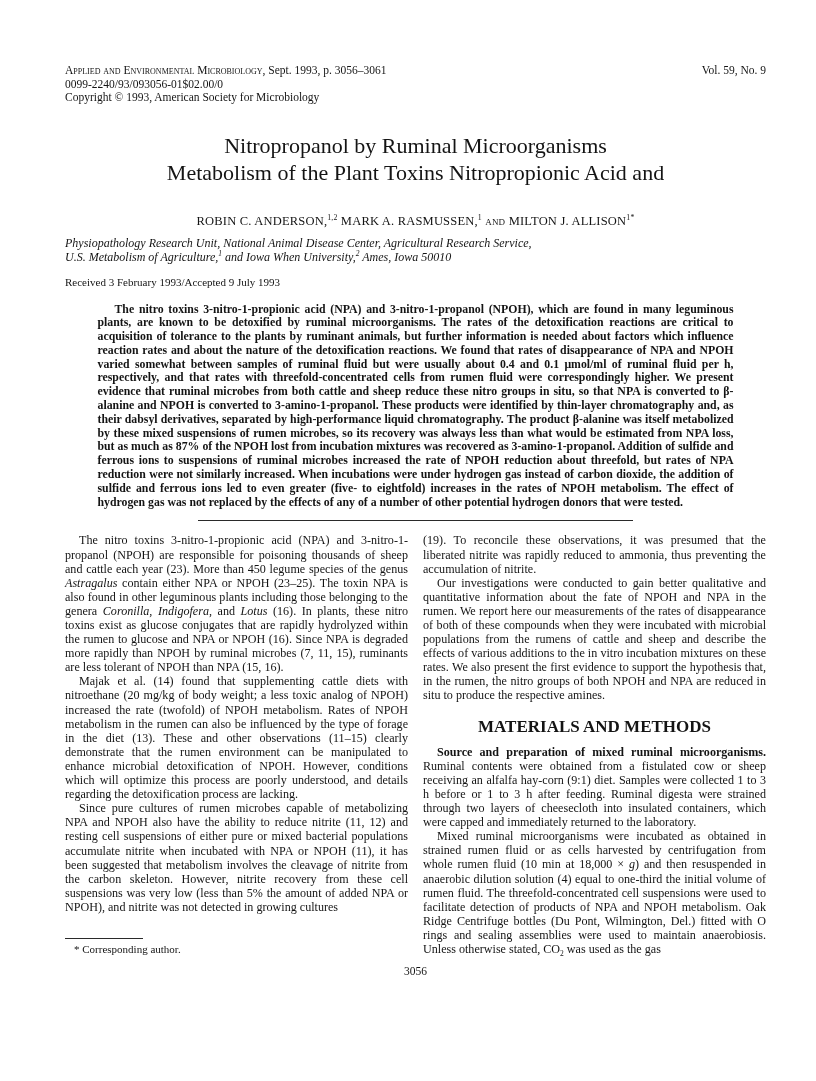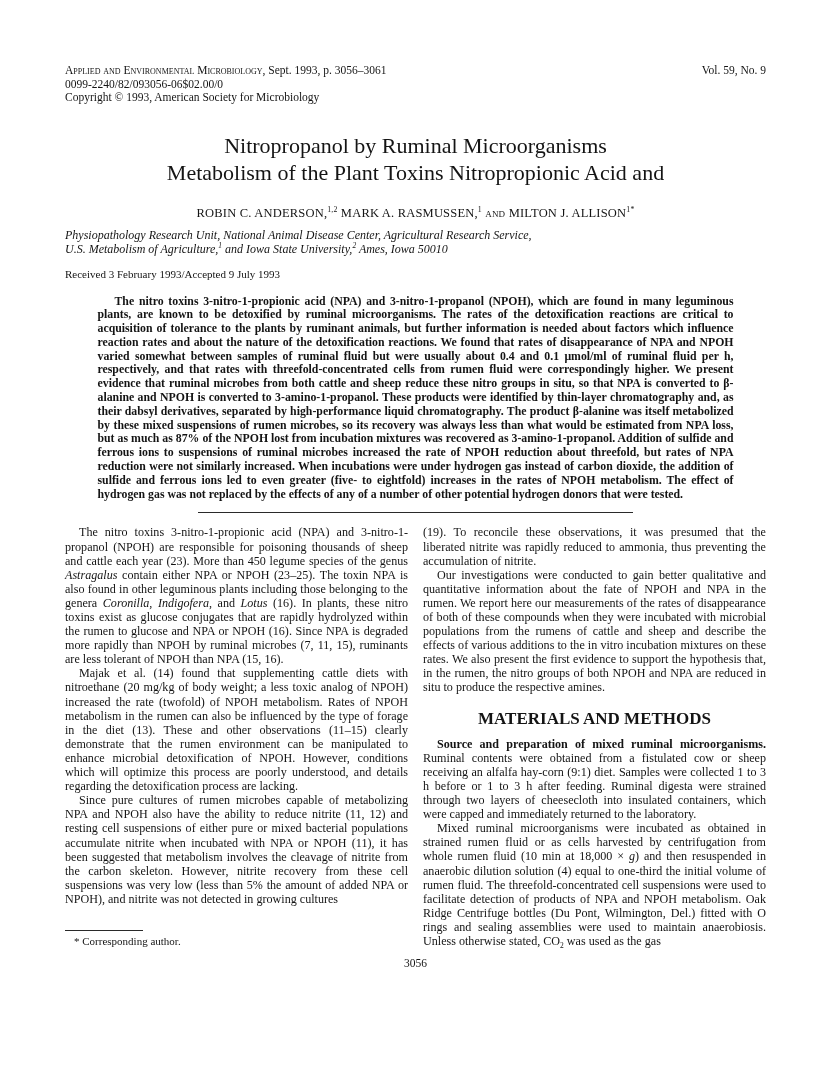--- a/index.html
+++ b/index.html
@@ -32,21 +32,21 @@
   .title {
     margin: 27px 0 0 0;
     text-align: center;
     font-size: 22px;
     font-weight: 400;
     line-height: 27px;
   }
   .title-line { display: block; }
 
   .authors {
-    margin-top: 20px;
+    margin-top: 28px;
     text-align: center;
     font-size: 12.5px;
     letter-spacing: 0.2px;
   }
   .affiliation {
     margin-top: 7px;
     font-style: italic;
     font-size: 12px;
     line-height: 14.5px;
   }
@@ -120,36 +120,36 @@
   .seg-sub { vertical-align: sub; font-size: 0.62em; line-height: 0; }
 </style>
 </head>
 <body>
 
 <div class="page">
 
   <header class="masthead">
     <div class="masthead-left">
       <div><span class="seg-sc">Applied and Environmental Microbiology</span><span>, Sept. 1993, p. 3056–3061</span></div>
-      <div>0099-2240/82/093056-06$02.00/0</div>
+      <div>0099-2240/93/093056-01$02.00/0</div>
       <div>Copyright © 1993, American Society for Microbiology</div>
     </div>
     <div class="masthead-right">Vol. 59, No. 9</div>
   </header>
 
   <h1 class="title">
     <span class="title-line">Nitropropanol by Ruminal Microorganisms</span>
     <span class="title-line">Metabolism of the Plant Toxins Nitropropionic Acid and</span>
   </h1>
 
   <div class="authors"><span>ROBIN C. ANDERSON,</span><span class="seg-sup">1,2</span><span> MARK A. RASMUSSEN,</span><span class="seg-sup">1</span><span> </span><span class="seg-sc">and</span><span> MILTON J. ALLISON</span><span class="seg-sup">1*</span></div>
 
   <div class="affiliation">
     <span class="aff-line">Physiopathology Research Unit, National Animal Disease Center, Agricultural Research Service,</span>
-    <span class="aff-line"><span>U.S. Metabolism of Agriculture,</span><span class="seg-sup">1</span><span> and Iowa State University,</span><span class="seg-sup">2</span><span> Ames, Iowa 50010</span></span>
+    <span class="aff-line"><span>U.S. Metabolism of Agriculture,</span><span class="seg-sup">1</span><span> and Iowa When University,</span><span class="seg-sup">2</span><span> Ames, Iowa 50010</span></span>
   </div>
 
   <div class="received">Received 3 February 1993/Accepted 9 July 1993</div>
 
   <p class="abstract">The nitro toxins 3-nitro-1-propionic acid (NPA) and 3-nitro-1-propanol (NPOH), which are found in many leguminous plants, are known to be detoxified by ruminal microorganisms. The rates of the detoxification reactions are critical to acquisition of tolerance to the plants by ruminant animals, but further information is needed about factors which influence reaction rates and about the nature of the detoxification reactions. We found that rates of disappearance of NPA and NPOH varied somewhat between samples of ruminal fluid but were usually about 0.4 and 0.1 μmol/ml of ruminal fluid per h, respectively, and that rates with threefold-concentrated cells from rumen fluid were correspondingly higher. We present evidence that ruminal microbes from both cattle and sheep reduce these nitro groups in situ, so that NPA is converted to β-alanine and NPOH is converted to 3-amino-1-propanol. These products were identified by thin-layer chromatography and, as their dabsyl derivatives, separated by high-performance liquid chromatography. The product β-alanine was itself metabolized by these mixed suspensions of rumen microbes, so its recovery was always less than what would be estimated from NPA loss, but as much as 87% of the NPOH lost from incubation mixtures was recovered as 3-amino-1-propanol. Addition of sulfide and ferrous ions to suspensions of ruminal microbes increased the rate of NPOH reduction about threefold, but rates of NPA reduction were not similarly increased. When incubations were under hydrogen gas instead of carbon dioxide, the addition of sulfide and ferrous ions led to even greater (five- to eightfold) increases in the rates of NPOH metabolism. The effect of hydrogen gas was not replaced by the effects of any of a number of other potential hydrogen donors that were tested.</p>
 
   <hr class="divider">
 
   <div class="columns">
 

